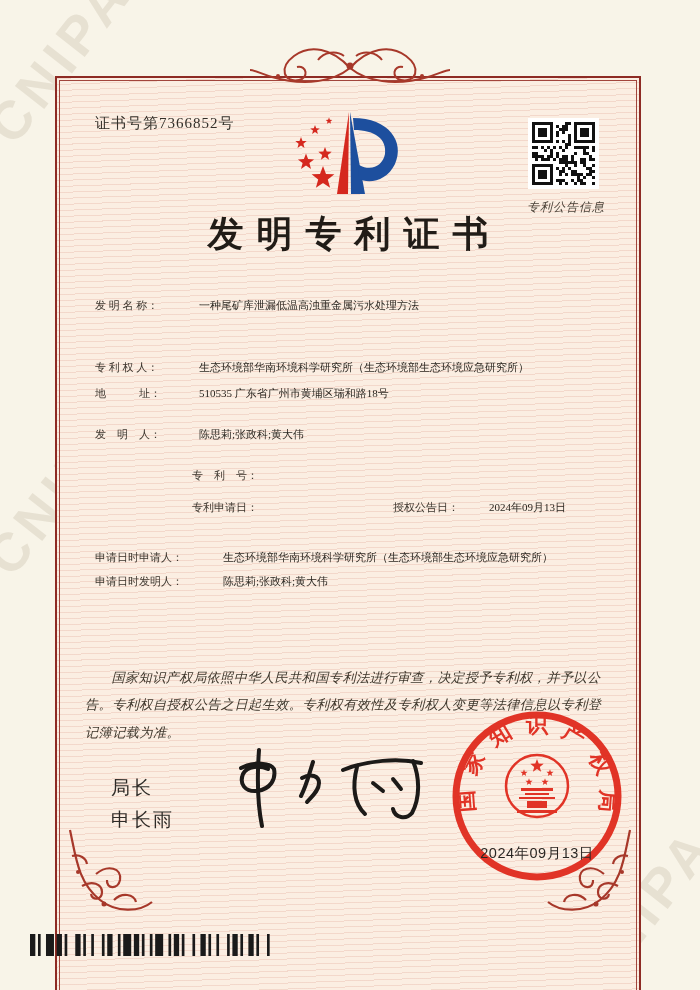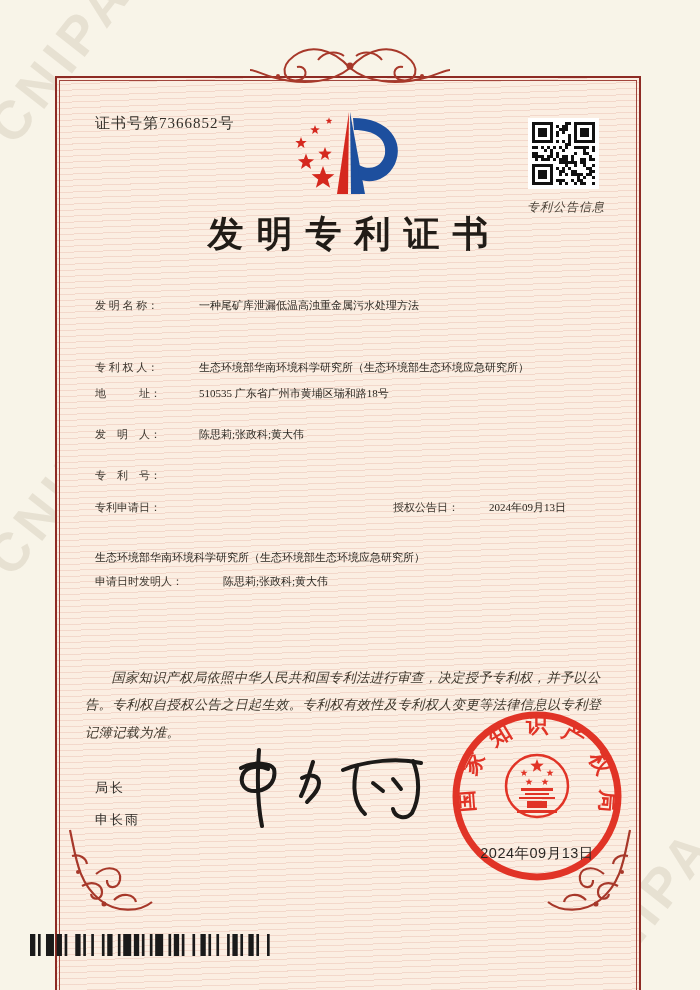--- a/index.html
+++ b/index.html
@@ -44,36 +44,36 @@
 
   .title{position:absolute;left:0;top:132px;width:100%;text-align:center;
          font-size:36px;font-weight:bold;letter-spacing:13px;color:#211c17;text-indent:13px;}
 
   .fields{position:absolute;left:38px;right:32px;top:216px;font-size:11px;color:var(--ink);line-height:23px;}
   .row{display:flex;}
   .lbl{flex:0 0 104px;color:#3c362e;white-space:nowrap;}
   .lbl.wide{flex:0 0 128px;}
   .val{flex:1;}
   .half{display:flex;}
-  .half-l{flex:0 0 298px;display:flex;}
+  .half-l{flex:0 0 298px;display:flex;justify-content:center;}
   .half-r{flex:1;display:flex;}
   .half-r .lbl{flex:0 0 96px;}
   .mb40{margin-bottom:39px;}
   .mb18{margin-bottom:18px;}
   .mb9{margin-bottom:9px;}
   .mb27{margin-bottom:27px;}
   .mb3{margin-bottom:3px;}
   .mb1{margin-bottom:1px;}
 
   .legal{position:absolute;left:28px;right:36px;top:586px;
          font-size:13.2px;line-height:2.08;letter-spacing:0.4px;
          font-style:italic;color:#3e372c;text-indent:2em;}
 
-  .signer{position:absolute;left:38px;top:694px;font-family:"Liberation Sans",sans-serif;
-          font-size:13px;color:#2e2b27;line-height:32px;letter-spacing:2px;}
+  .signer{position:absolute;left:54px;top:694px;font-family:"Liberation Sans",sans-serif;
+          font-size:19px;color:#2e2b27;line-height:32px;letter-spacing:2px;}
 
   .signature{position:absolute;left:150px;top:660px;width:250px;height:96px;}
 
   .seal{position:absolute;left:392px;top:630px;width:176px;height:176px;opacity:0.95;}
   .seal-ring-text{font-size:22px;font-weight:bold;fill:var(--seal-red);
                   font-family:"Liberation Serif",serif;}
   .seal-date{font-size:14.5px;fill:#1d1b18;letter-spacing:0.5px;
              font-family:"Liberation Sans",sans-serif;}
 
   .footer{position:absolute;left:0;bottom:16px;width:100%;text-align:center;
@@ -284,20 +284,21 @@
         <span class="half-l">
           <span class="lbl">专利申请日：</span>
         </span>
         <span class="half-r">
           <span class="lbl">授权公告日：</span>
           <span class="val">2024年09月13日</span>
         </span>
       </div>
 
       <div class="row mb1">
+        <span class="lbl wide">申请日时申请人：</span>
         <span class="val">生态环境部华南环境科学研究所（生态环境部生态环境应急研究所）</span>
       </div>
 
       <div class="row">
         <span class="lbl wide">申请日时发明人：</span>
         <span class="val">陈思莉;张政科;黄大伟</span>
       </div>
     </div>
 
     <p class="legal">国家知识产权局依照中华人民共和国专利法进行审查，决定授予专利权，并予以公告。专利权自授权公告之日起生效。专利权有效性及专利权人变更等法律信息以专利登记簿记载为准。</p>

